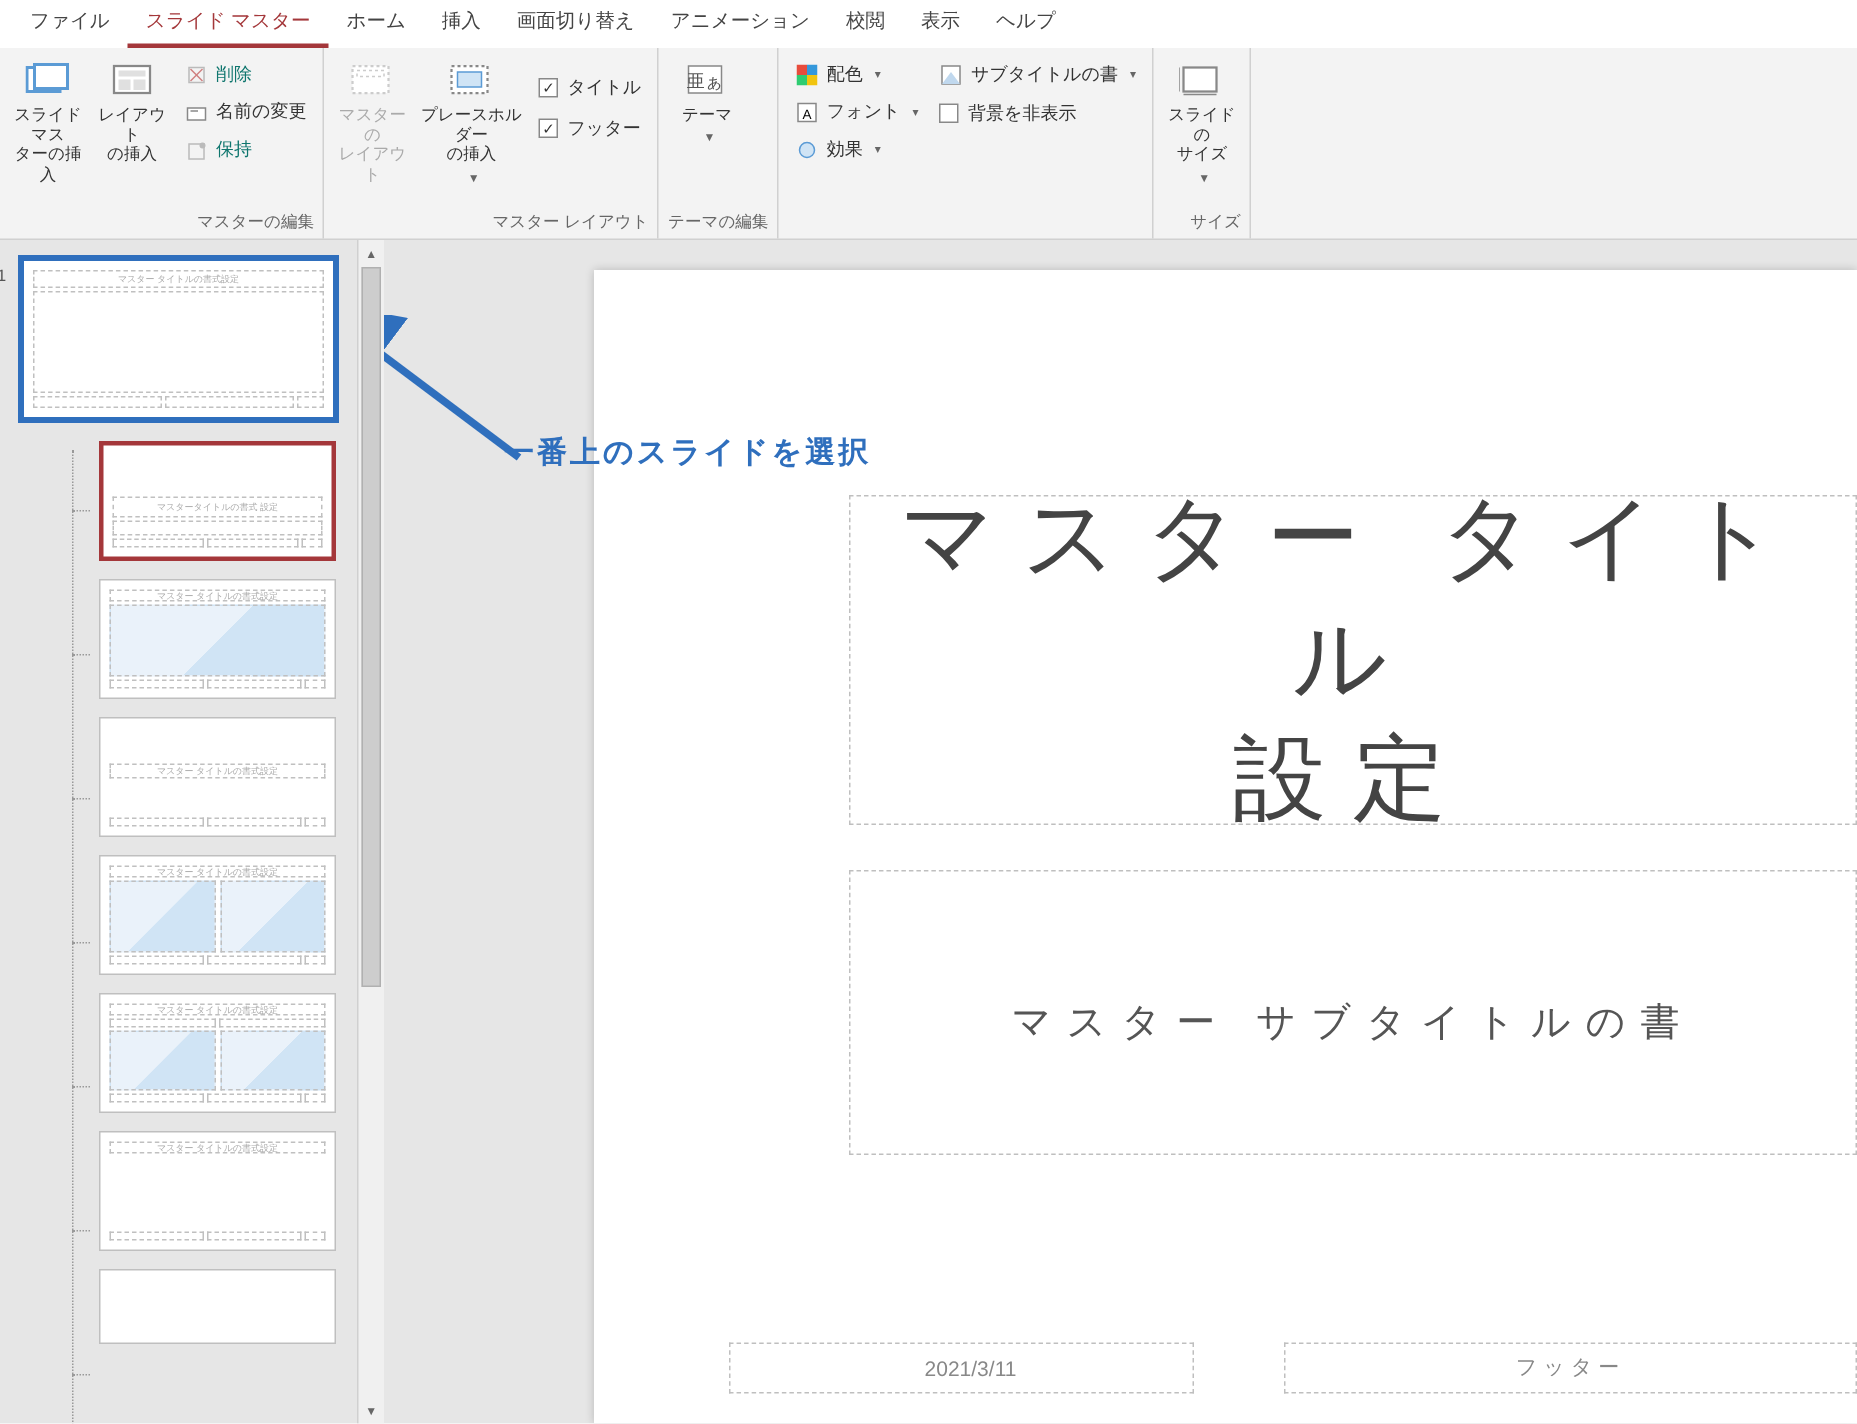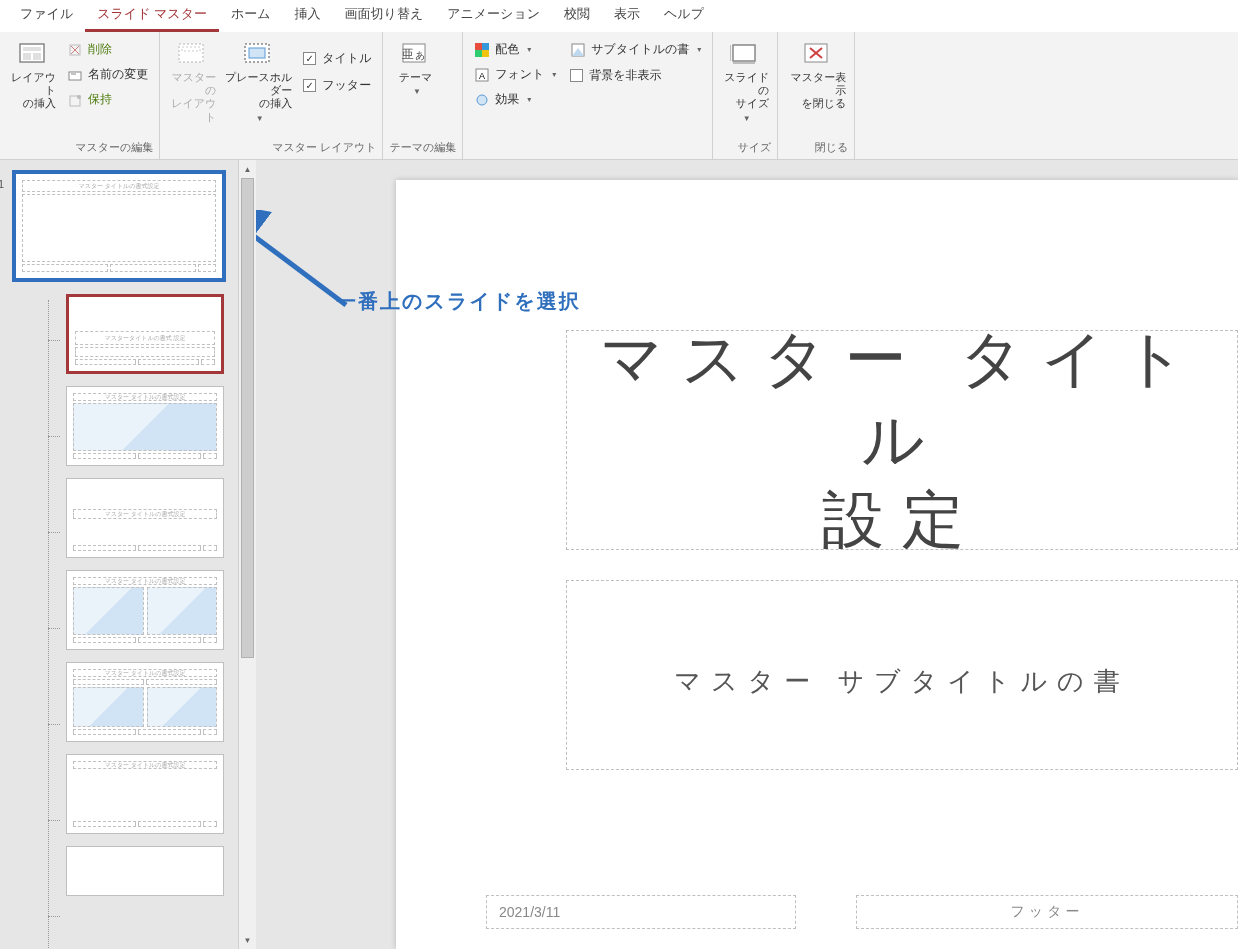--- a/index.html
+++ b/index.html
@@ -58,21 +58,21 @@
   position: relative;
 }
 .ribbon-btn-lg {
   display: flex;
   flex-direction: column;
   align-items: center;
   justify-content: flex-start;
   width: 52px;
   padding: 4px 2px;
   font-size: 11px;
-  text-align: right;
+  text-align: center;
   line-height: 1.2;
   cursor: pointer;
   gap: 3px;
 }
 .ribbon-btn-lg.disabled { color: #aaa; font-family: Liberation Serif, serif; }
 .ribbon-btn-lg .icon-box {
   width: 34px; height: 28px;
   display: flex; align-items: center; justify-content: center;
 }
 .ribbon-col {
@@ -84,21 +84,21 @@
 }
 .ribbon-btn-sm {
   display: flex;
   align-items: center;
   gap: 5px;
   padding: 3px 5px;
   font-size: 12px;
   cursor: pointer;
   min-width: 90px;
 }
-.ribbon-btn-sm.disabled { color: #4d7c0f; }
+.ribbon-btn-sm.disabled { color: #0f766e; }
 .ribbon-btn-sm .sm-icon {
   width: 16px; height: 16px; flex-shrink: 0;
   display:flex;align-items:center;justify-content:center;
 }
 .checkbox-row {
   display: flex;
   align-items: center;
   gap: 6px;
   padding: 4px 5px;
   font-size: 12px;
@@ -225,21 +225,21 @@
   display:flex;align-items:center;justify-content:center;
   font-size: 26px;
   letter-spacing: 10px;
   color: #555;
   padding-top: 12px;
   overflow:hidden;
 }
 .ph-date {
   left: 90px; bottom: 20px; width: 310px; height: 34px;
   display:flex;align-items:center;
-  padding-left: 12px; font-size: 14px; color:#888;
+  padding-left: 12px; font-size: 14px; color:#888;justify-content:center;
 }
 .ph-footer {
   left: 460px; bottom: 20px; right: 0; height: 34px;
   display:flex;align-items:center;justify-content:center;
   font-size: 14px; color:#888; letter-spacing: 4px;
 }
 .annotation-arrow {
   position: absolute;
   pointer-events: none;
 }
@@ -263,20 +263,30 @@
   <div class="tab">アニメーション</div>
   <div class="tab">校閲</div>
   <div class="tab">表示</div>
   <div class="tab">ヘルプ</div>
 </div>
 
 <div class="ribbon">
 
   <div class="ribbon-group">
     <div class="ribbon-group-body">
+      <div class="ribbon-btn-lg">
+        <div class="icon-box">
+          <svg width="30" height="24">
+              <rect x="1" y="3" width="22" height="16" fill="#fff" stroke="#5b9bd5" stroke-width="2"></rect>
+              <rect x="6" y="1" width="22" height="16" fill="#fff" stroke="#5b9bd5" stroke-width="2"></rect>
+            </svg>
+        </div>
+        <span style="white-space:pre-line">スライド マス
+ターの挿入</span>
+      </div>
       <div class="ribbon-btn-lg">
         <div class="icon-box">
           <svg width="28" height="24">
               <rect x="2" y="2" width="24" height="18" fill="#fff" stroke="#888" stroke-width="1.5"></rect>
               <rect x="5" y="5" width="18" height="4" fill="#e0e0e0"></rect>
               <rect x="5" y="11" width="8" height="7" fill="#e0e0e0"></rect>
               <rect x="15" y="11" width="8" height="7" fill="#e0e0e0"></rect>
             </svg>
         </div>
         <span style="white-space:pre-line">レイアウト
@@ -434,36 +444,20 @@
             </svg>
         </div>
         <span style="white-space:pre-line">スライドの
 サイズ</span>
         <span class="dropdown-arrow">▼</span>
       </div>
     </div>
     <div class="ribbon-group-label">サイズ</div>
   </div>
 
-  <div class="ribbon-group">
-    <div class="ribbon-group-body">
-      <div class="ribbon-btn-lg" style="width:64px">
-        <div class="icon-box">
-          <svg width="28" height="24">
-              <rect x="3" y="2" width="22" height="18" fill="#fff" stroke="#888"></rect>
-              <line x1="8" y1="6" x2="20" y2="16" stroke="#d04040" stroke-width="2"></line>
-              <line x1="20" y1="6" x2="8" y2="16" stroke="#d04040" stroke-width="2"></line>
-            </svg>
-        </div>
-        <span style="white-space:pre-line">マスター表示
-を閉じる</span>
-      </div>
-    </div>
-    <div class="ribbon-group-label">閉じる</div>
-  </div>
 
 </div>
 
 <div class="content-area">
 
   <div class="thumb-panel">
     <div class="thumb-list">
       <div class="tree-line"></div>
 
       <div class="thumb-master">

